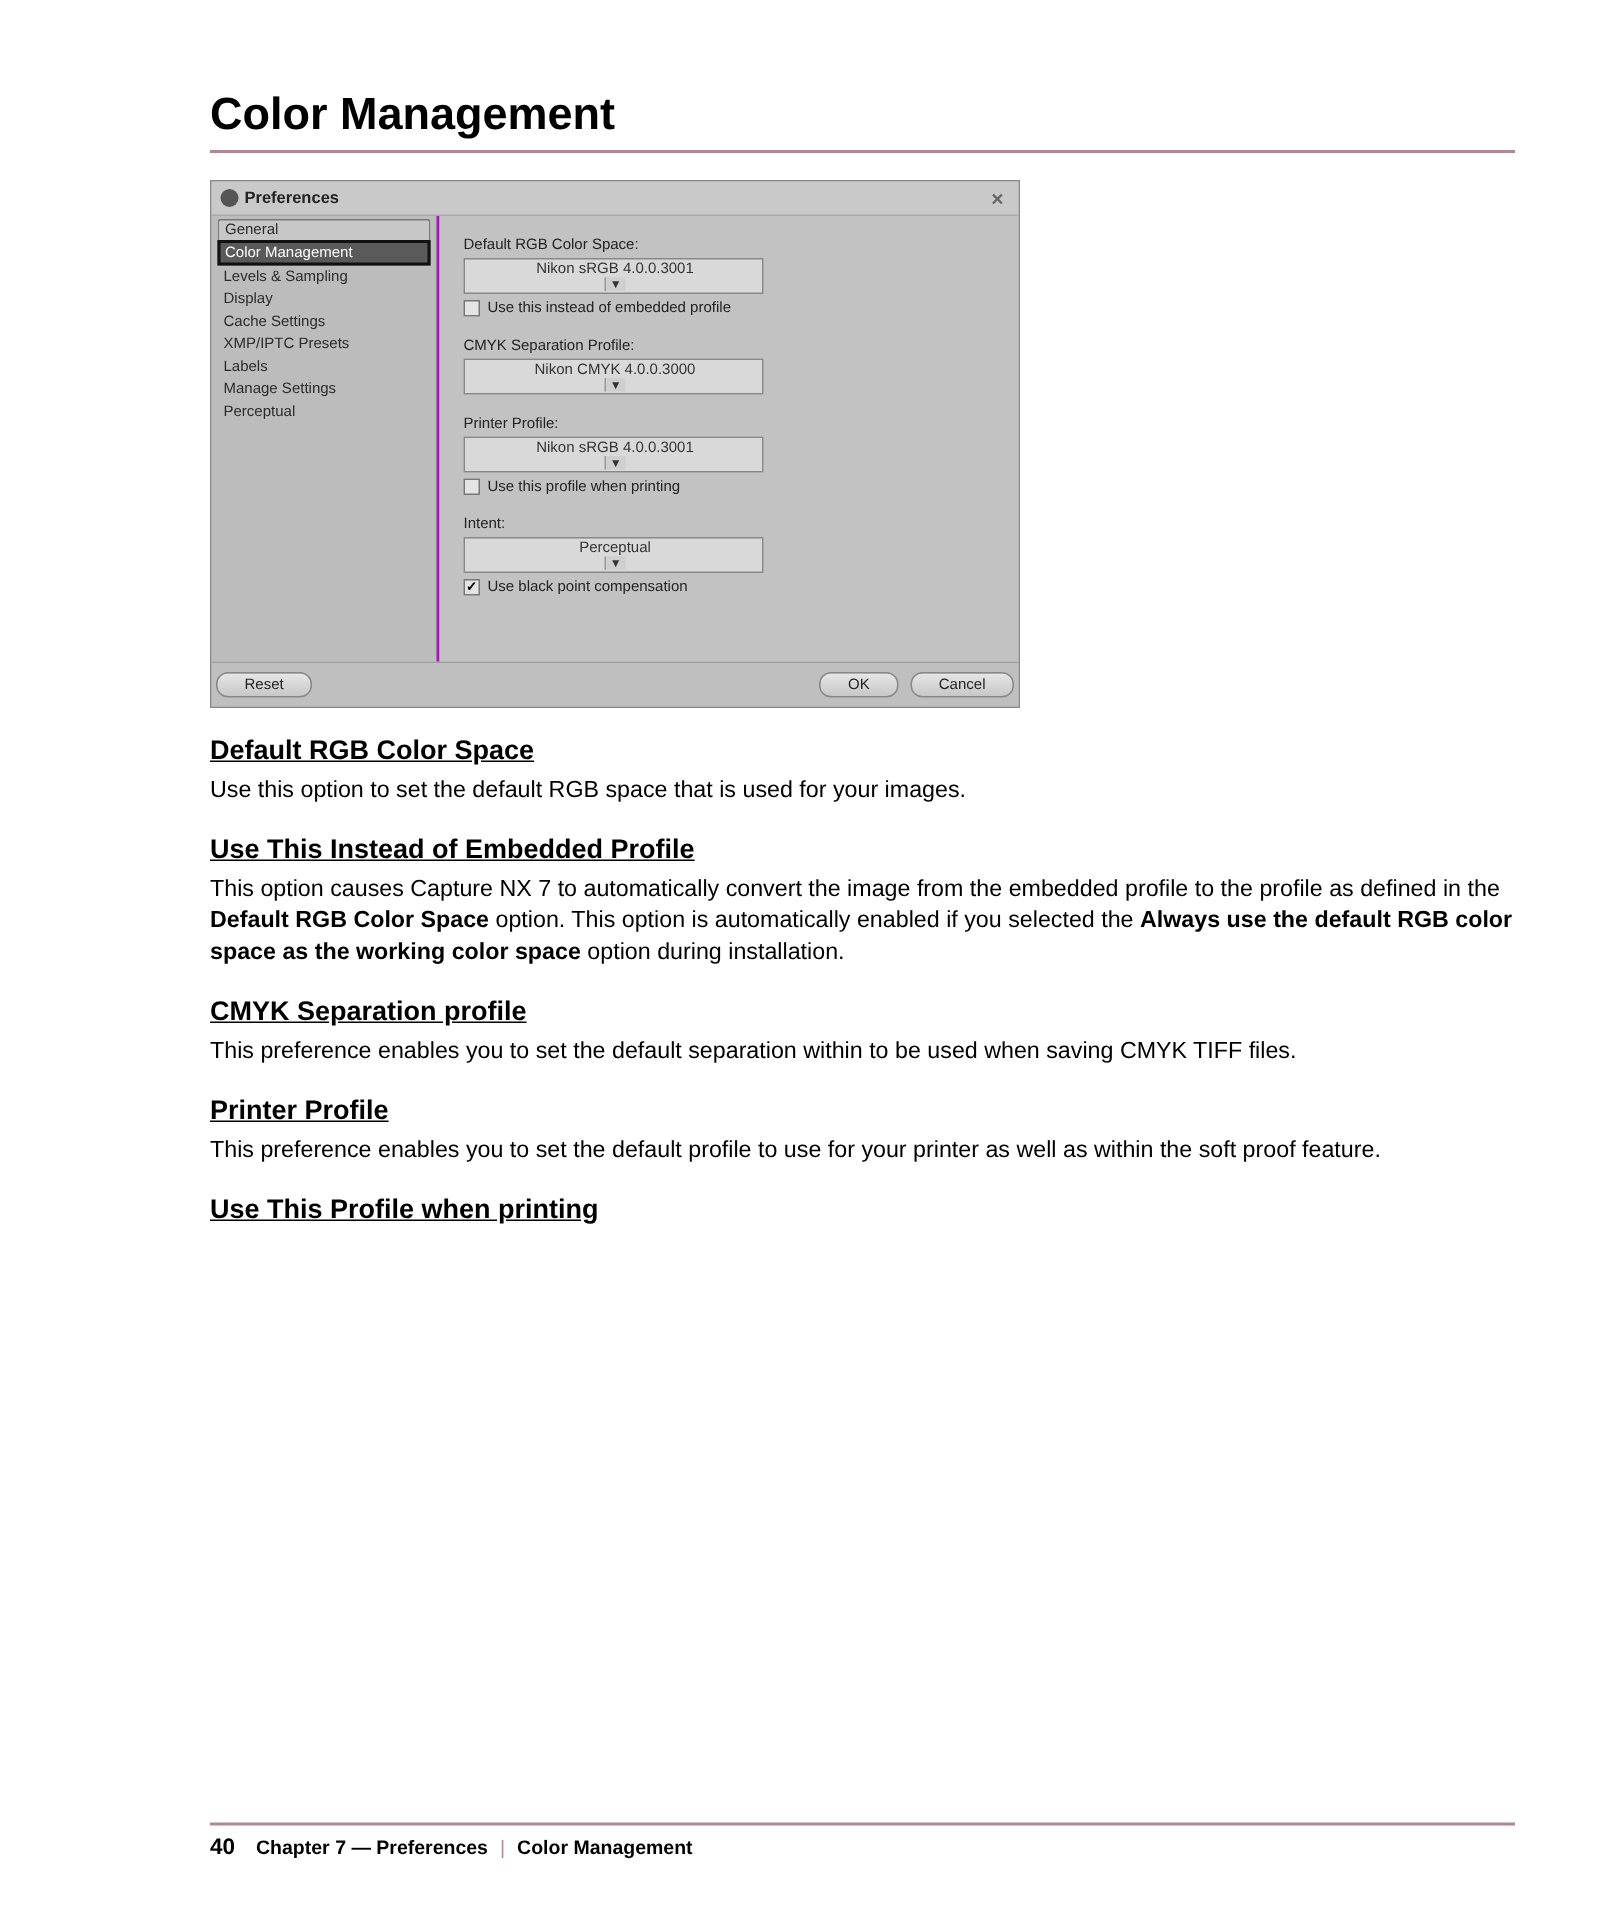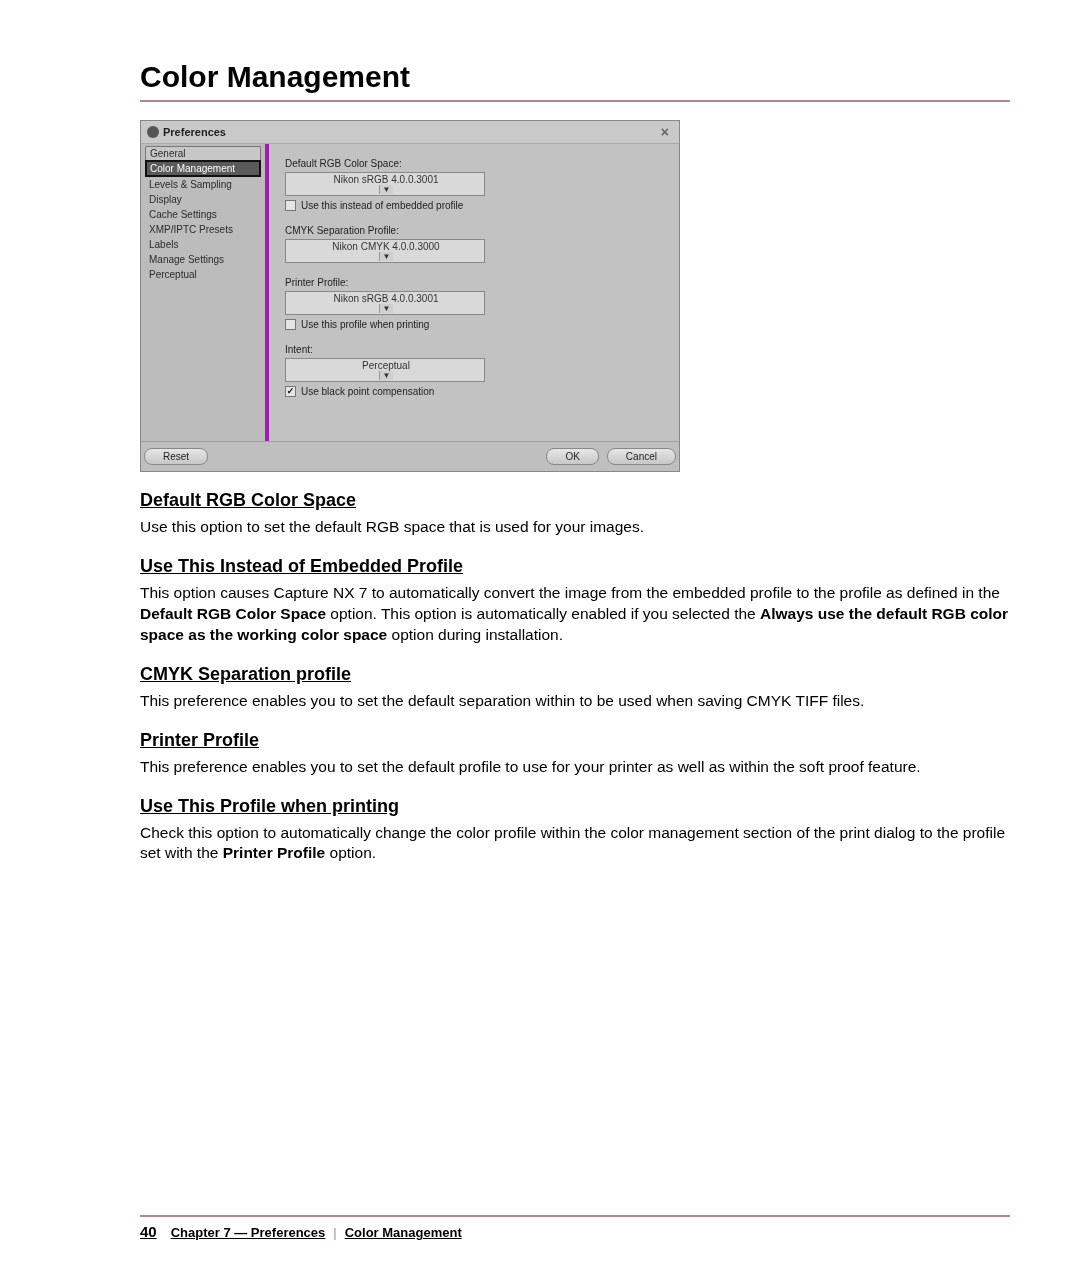--- a/index.html
+++ b/index.html
@@ -50,23 +50,23 @@
   .app-icon {
     width: 12px; height: 12px;
     border-radius: 50%;
     background: #555;
     display: inline-block;
   }
   .prefs-titlebar .title { font-weight: 600; font-size: 11px; }
   .close-x { font-size: 14px; color: #666; padding: 0 4px; font-weight: 700; cursor: pointer; }
   .prefs-body { display: flex; }
   .prefs-sidebar {
-    width: 128px;
+    width: 152px;
     background: #bcbcbc;
-    border-right: 4px solid #a21caf;
+    border-right: 2px solid #a21caf;
     padding: 2px 4px 120px 4px;
   }
   .prefs-sidebar .cat {
     font-size: 10px;
     padding: 2px 4px;
     color: #2b2b2b;
     cursor: pointer;
   }
   .prefs-sidebar .cat.general {
     border: 1px solid #777;
@@ -151,21 +151,20 @@
     font-size: 15.5px;
     line-height: 1.35;
     color: #000;
   }
   .body-text b { font-weight: 700; }
   .footer-bar {
     position: absolute;
     bottom: 30px;
     left: 0; right: 0;
     padding: 0 70px 0 140px;
-    text-decoration: underline;
   }
   .footer-sep {
     border-top: 2px solid #b08890;
     margin-bottom: 6px;
   }
   .footer-text {
     font-size: 13px;
     font-weight: 700;
     display: flex;
     gap: 8px;
@@ -264,23 +263,20 @@
     <span>This option causes Capture NX 7 to automatically convert the image from the embedded profile to the profile as defined in the </span><b>Default RGB Color Space</b><span> option. This option is automatically enabled if you selected the </span><b>Always use the default RGB color space as the working color space</b><span> option during installation.</span>
   </p>
 
   <h3 class="section-heading">CMYK Separation profile</h3>
   <p class="body-text">This preference enables you to set the default separation within to be used when saving CMYK TIFF files.</p>
 
   <h3 class="section-heading">Printer Profile</h3>
   <p class="body-text">This preference enables you to set the default profile to use for your printer as well as within the soft proof feature.</p>
 
   <h3 class="section-heading">Use This Profile when printing</h3>
-  <p class="body-text">
-    <span>Check this option to automatically change the color profile within the color management section of the print dialog to the profile set with the </span><b>Printer Profile</b><span> option.</span>
-  </p>
 </div>
 
 <div class="footer-bar">
   <div class="footer-sep"></div>
   <div class="footer-text">
     <span class="page-num">40</span>
     <span>Chapter 7 — Preferences</span>
     <span class="bar">|</span>
     <span>Color Management</span>
   </div>

